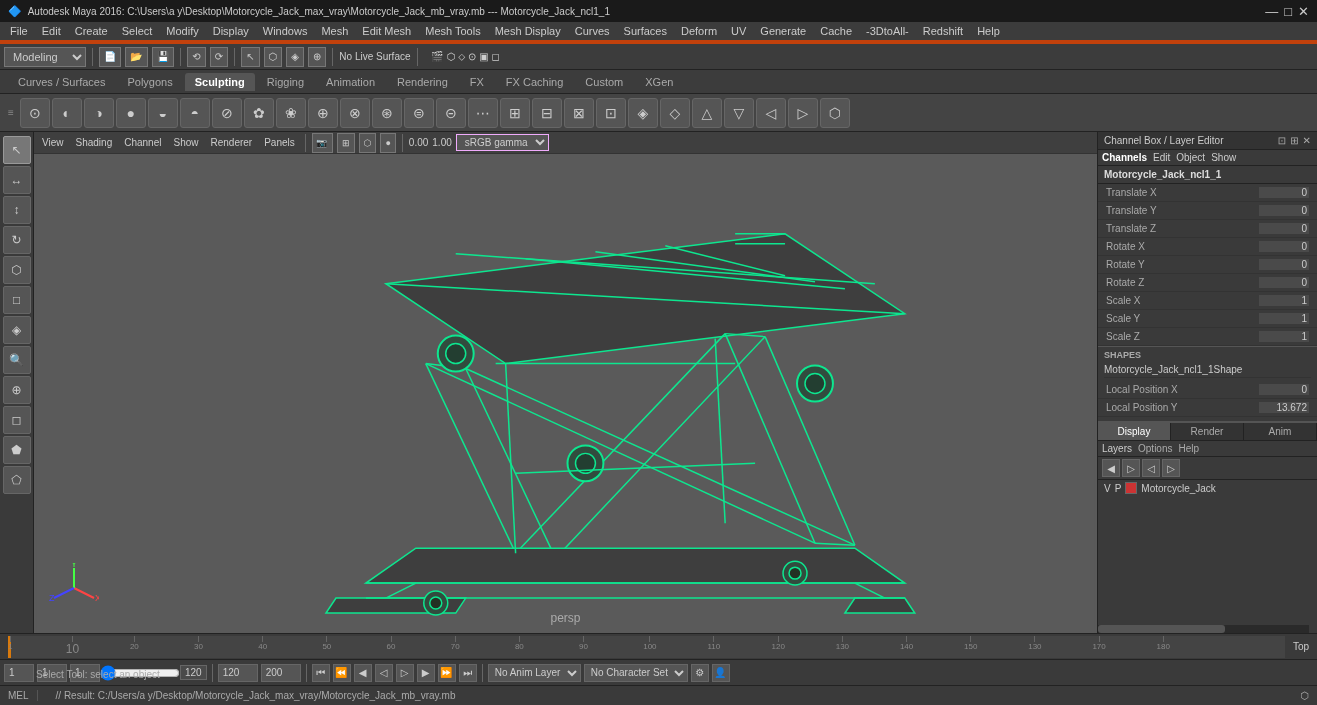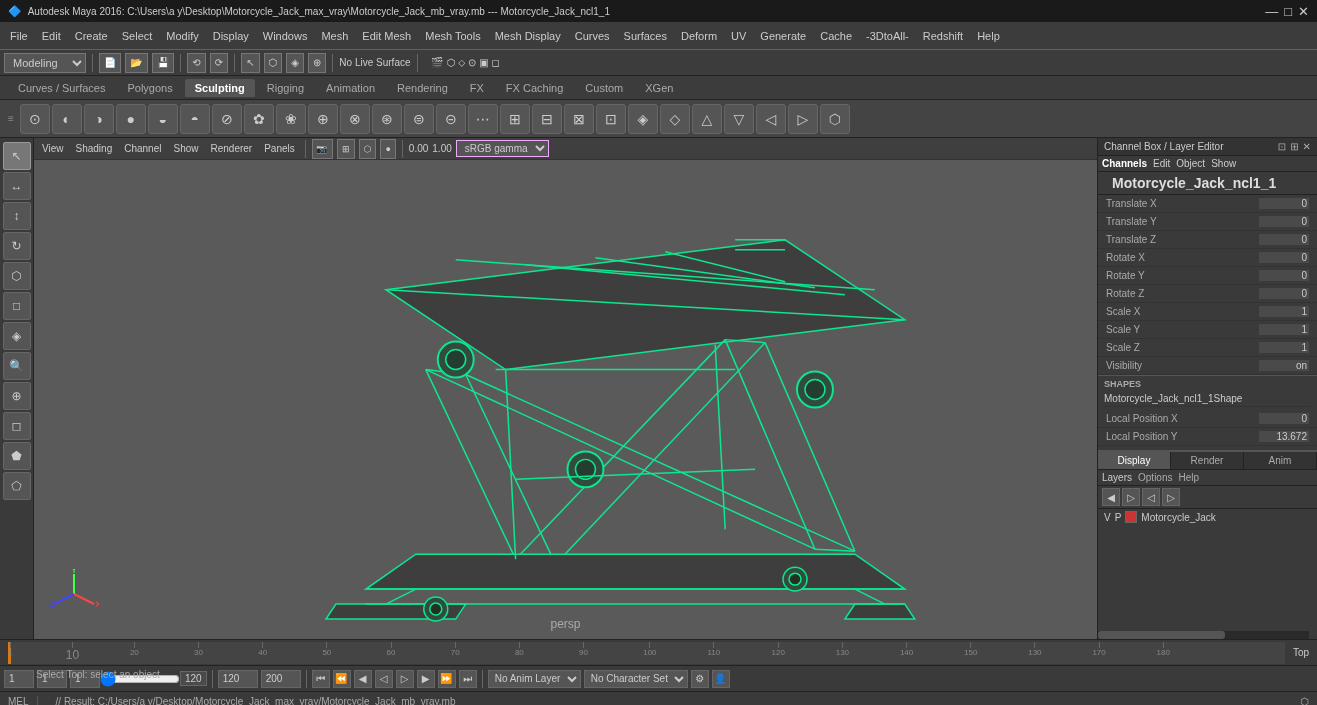--- a/index.html
+++ b/index.html
@@ -16,25 +16,25 @@
       color: #ccc;
       font-size: 11px;
     }
     #title-bar .title-left { display: flex; align-items: center; gap: 6px; }
     #title-bar .title-controls { display: flex; gap: 6px; font-size: 13px; }
     #title-bar .title-controls span { cursor: pointer; }
 
     
     #menu-bar {
       background: #3c3c3c;
-      height: 28px;
+      height: 22px;
       display: flex;
       align-items: center;
       padding: 0 4px;
-      border-bottom: 1px solid #c2410c;
+      border-bottom: 4px solid #c2410c;
       gap: 2px;
     }
     .menu-item {
       padding: 2px 6px;
       cursor: pointer;
       color: #ccc;
       font-size: 11px;
       white-space: nowrap;
     }
 
@@ -638,21 +638,21 @@
       </div>
     </div>
 
     <div id="channels-bar" style="display:flex;align-items:center;padding:2px 4px;gap:6px;border-bottom:1px solid #222;background:#3a3a3a;">
       <span class="ch-btn" style="color:#fff;font-weight:bold;font-size:10px;">Channels</span>
       <span class="ch-btn" style="font-size:10px;">Edit</span>
       <span class="ch-btn" style="font-size:10px;">Object</span>
       <span class="ch-btn" style="font-size:10px;">Show</span>
     </div>
 
-    <div id="object-name" style="padding:3px 14px;color:#ddd;font-weight:bold;font-size:14px;background:#3a3a3a;border-bottom:1px solid #222;">Motorcycle_Jack_ncl1_1</div>
+    <div id="object-name" style="padding:3px 6px;color:#ddd;font-weight:bold;font-size:10px;background:#3a3a3a;border-bottom:1px solid #222;">Motorcycle_Jack_ncl1_1</div>
 
     <div id="channels-list">
       <div class="channel-row">
         <span class="channel-name">Translate X</span>
         <span class="channel-value">0</span>
       </div>
       <div class="channel-row">
         <span class="channel-name">Translate Y</span>
         <span class="channel-value">0</span>
       </div>
@@ -676,24 +676,20 @@
         <span class="channel-name">Scale X</span>
         <span class="channel-value">1</span>
       </div>
       <div class="channel-row">
         <span class="channel-name">Scale Y</span>
         <span class="channel-value">1</span>
       </div>
       <div class="channel-row">
         <span class="channel-name">Scale Z</span>
         <span class="channel-value">1</span>
-      </div>
-      <div class="channel-row">
-        <span class="channel-name">Visibility</span>
-        <span class="channel-value">on</span>
       </div>
     </div>
 
     <div id="shapes-section" style="padding:3px 6px;background:#3a3a3a;border-top:1px solid #555;">
       <div id="shapes-title" style="color:#aaa;font-size:9px;font-weight:bold;margin-bottom:2px;">SHAPES</div>
       <div id="shapes-name" style="color:#ccc;font-size:10px;padding:2px 0;border-bottom:1px solid #333;">Motorcycle_Jack_ncl1_1Shape</div>
     </div>
 
     <div id="local-pos-section">
       <div class="channel-row">

